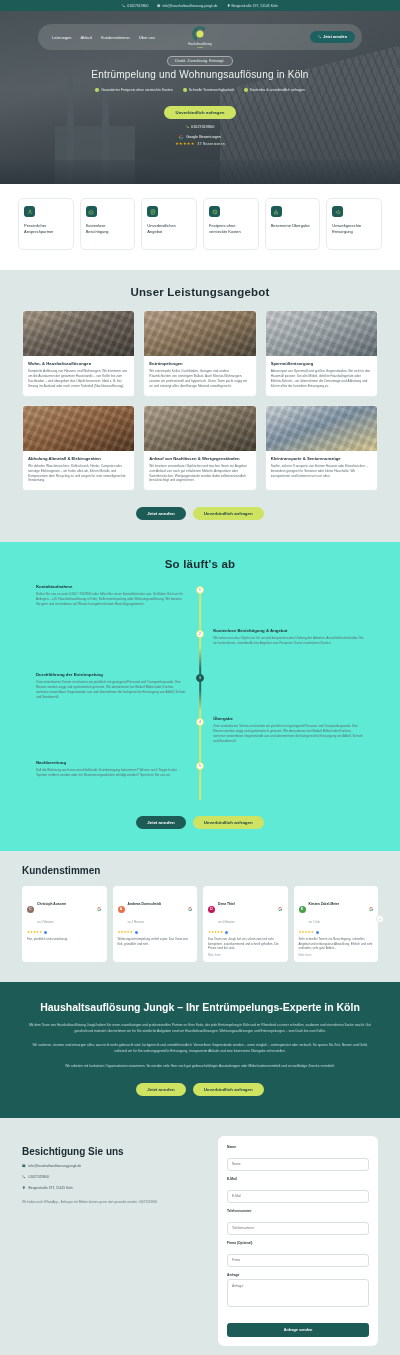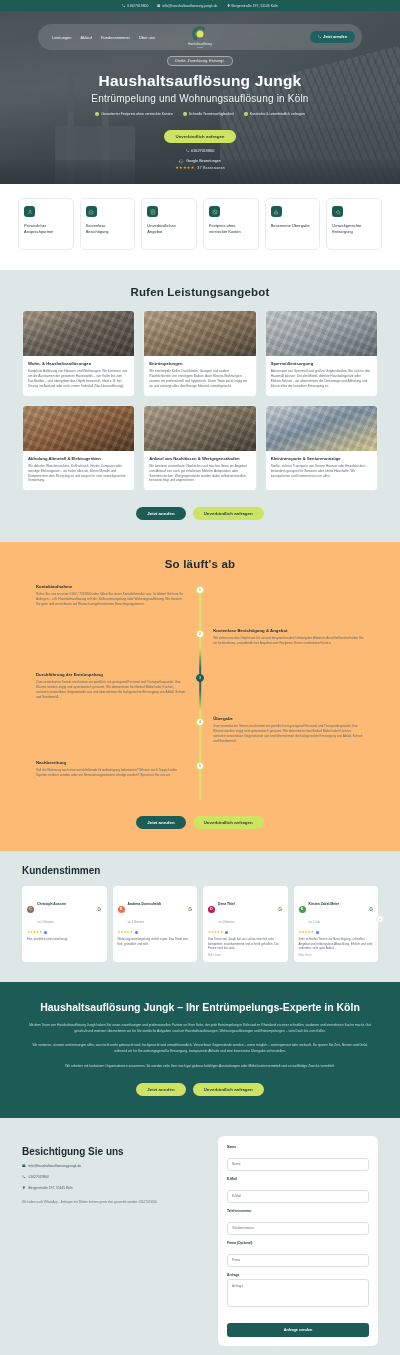--- a/index.html
+++ b/index.html
@@ -165,21 +165,21 @@
     background:
       repeating-linear-gradient(115deg, rgba(255,255,255,.07) 0 3px, rgba(0,0,0,.07) 3px 7px),
       repeating-linear-gradient(20deg, rgba(255,255,255,.05) 0 4px, rgba(0,0,0,.06) 4px 9px);
   }
   .svc .bd { padding:5px 5px 7px; }
   .svc .bt { font-size:4.2px; font-weight:700; color:#1e2f36; line-height:1.3; margin-bottom:3px;}
   .svc .bp { font-size:3.2px; line-height:1.5; color:#5d6b70; }
   .svc-btns { display:flex; justify-content:center; gap:7px; margin-top:16px; }
 
   
-  .process { background:#fdba74; padding:16px 16px 22px; }
+  .process { background:#5eead4; padding:16px 16px 22px; }
   .timeline { position:relative; margin-top:14px; padding:0 20px; }
   .tl-line {
     position:absolute; left:50%; transform:translateX(-50%); top:4px; bottom:4px; width:1.6px;
     background:linear-gradient(180deg,#d8e66f 0%, #d8e66f 28%, #2a6a66 38%, #2a6a66 48%, #d8e66f 58%, #d8e66f 100%);
   }
   .step { position:relative; min-height:44px; display:flex; }
   .step .txt { width:46%; }
   .step.left .txt { text-align:left; }
   .step.right { justify-content:flex-end; }
   .step .num {
@@ -292,21 +292,20 @@
           <svg viewBox="0 0 24 24">
               <path d="M6.6 10.8c1.4 2.8 3.8 5.2 6.6 6.6l2.2-2.2c.3-.3.7-.4 1-.2 1.2.4 2.4.6 3.6.6.6 0 1 .4 1 1V20c0 .6-.4 1-1 1C10.6 21 3 13.4 3 4c0-.6.4-1 1-1h3.4c.6 0 1 .4 1 1 0 1.3.2 2.5.6 3.6.1.4 0 .8-.2 1l-2.2 2.2z"></path>
             </svg>
           <span>Jetzt anrufen</span>
         </button>
       </div>
     </div>
 
     <div class="hero-inner">
       <div class="hero-badge">Direkt. Zuverlässig. Entsorgt.</div>
-      <h1>Haushaltsauflösung Jungk</h1>
       <h2>Entrümpelung und Wohnungsauflösung in Köln</h2>
       <div class="hero-feats">
         <span class="f">
           <span class="dotchk">
               <svg viewBox="0 0 24 24">
                 <path d="M5 13l4 4L19 7"></path>
               </svg>
             </span>
           <span>Garantierter Festpreis ohne versteckte Kosten</span>
         </span>
@@ -406,21 +405,21 @@
             <path d="M12 4l3 5-4.5 1"></path>
             <path d="M18 10l2 5-5 1"></path>
             <path d="M9 19h9"></path>
           </svg>
         </div>
       <div class="t">Umweltgerechte Entsorgung</div>
     </div>
   </div>
 
   <div class="services">
-    <div class="sec-title">Rufen Leistungsangebot</div>
+    <div class="sec-title">Unser Leistungsangebot</div>
     <div class="svc-grid">
       <div class="svc">
         <div class="ph ph1"></div>
         <div class="bd">
           <div class="bt">Wohn- &amp; Haushaltsauflösungen</div>
           <div class="bp">Komplette Auflösung von Häusern und Wohnungen. Wir kümmern uns um die Ausräumen der gesamten Hausstands – von Keller bis zum Dachboden – und übergeben das Objekt besenrein. Ideal z. B. bei Umzug ins Ausland oder nach einem Todesfall (Nachlassauflösung).</div>
         </div>
       </div>
       <div class="svc">
         <div class="ph ph2"></div>

